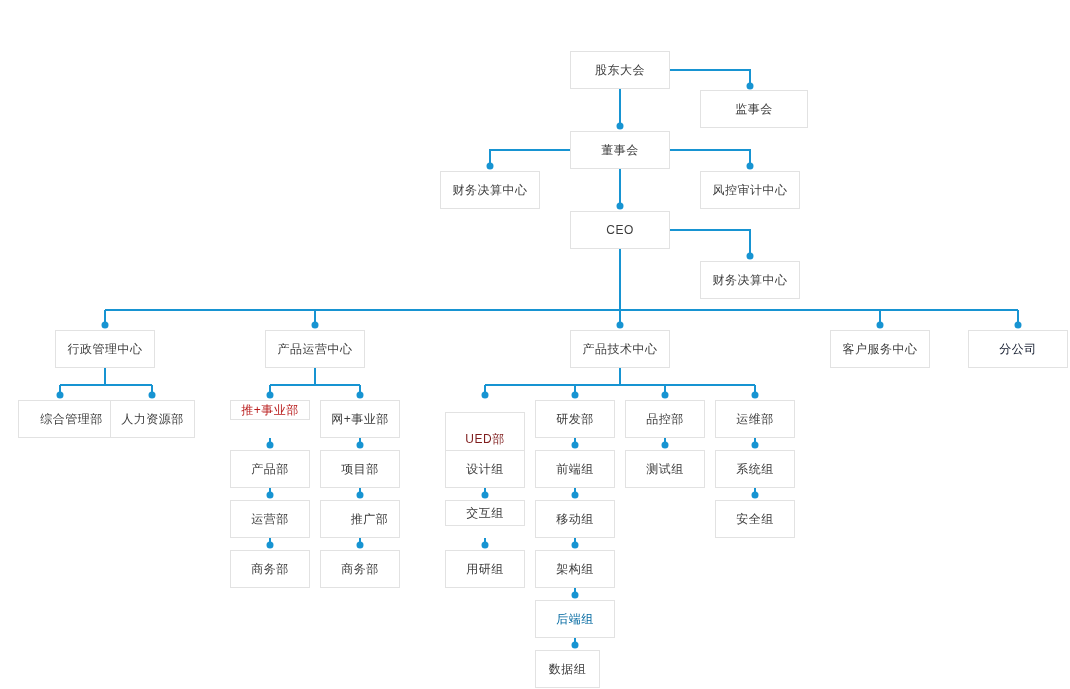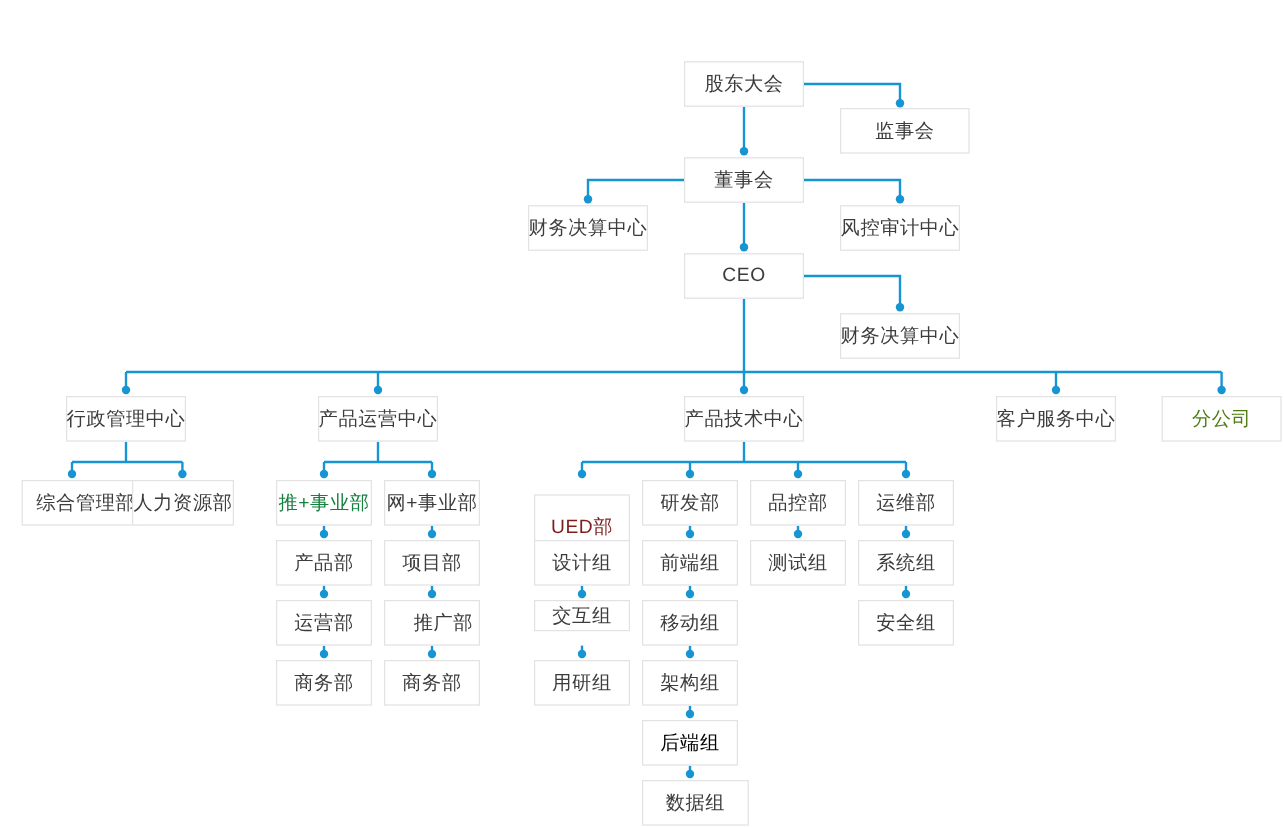--- a/index.html
+++ b/index.html
@@ -23,21 +23,21 @@
     height: 689px;
   }
   .org-node {
     position: absolute;
     box-sizing: border-box;
     background: #ffffff;
     border: 1px solid #e2e2e2;
     display: flex;
     align-items: center;
     justify-content: center;
-    font-size: 16px;
+    font-size: 12px;
     letter-spacing: 0.5px;
     color: #3c3c3c;
     white-space: nowrap;
     text-align: right;
   }
 </style>
 </head>
 <body>
 
 <div class="canvas">
@@ -128,40 +128,40 @@
       <div class="org-node" style="left: 700px; top: 90px; width: 108px; height: 38px; background: rgb(255, 255, 255); border-color: rgb(226, 226, 226); color: rgb(60, 60, 60);">监事会</div>
       <div class="org-node" style="left: 570px; top: 131px; width: 100px; height: 38px; background: rgb(255, 255, 255); border-color: rgb(226, 226, 226); color: rgb(60, 60, 60);">董事会</div>
       <div class="org-node" style="left: 440px; top: 171px; width: 100px; height: 38px; background: rgb(255, 255, 255); border-color: rgb(226, 226, 226); color: rgb(60, 60, 60);">财务决算中心</div>
       <div class="org-node" style="left: 700px; top: 171px; width: 100px; height: 38px; background: rgb(255, 255, 255); border-color: rgb(226, 226, 226); color: rgb(60, 60, 60);">风控审计中心</div>
       <div class="org-node" style="left: 570px; top: 211px; width: 100px; height: 38px; background: rgb(255, 255, 255); border-color: rgb(226, 226, 226); color: rgb(60, 60, 60);">CEO</div>
       <div class="org-node" style="left: 700px; top: 261px; width: 100px; height: 38px; background: rgb(255, 255, 255); border-color: rgb(226, 226, 226); color: rgb(60, 60, 60);">财务决算中心</div>
       <div class="org-node" style="left: 55px; top: 330px; width: 100px; height: 38px; background: rgb(255, 255, 255); border-color: rgb(226, 226, 226); color: rgb(60, 60, 60);">行政管理中心</div>
       <div class="org-node" style="left: 265px; top: 330px; width: 100px; height: 38px; background: rgb(255, 255, 255); border-color: rgb(226, 226, 226); color: rgb(60, 60, 60);">产品运营中心</div>
       <div class="org-node" style="left: 570px; top: 330px; width: 100px; height: 38px; background: rgb(255, 255, 255); border-color: rgb(226, 226, 226); color: rgb(60, 60, 60);">产品技术中心</div>
       <div class="org-node" style="left: 830px; top: 330px; width: 100px; height: 38px; background: rgb(255, 255, 255); border-color: rgb(226, 226, 226); color: rgb(60, 60, 60);">客户服务中心</div>
-      <div class="org-node" style="left: 968px; top: 330px; width: 100px; height: 38px; background: rgb(255, 255, 255); border-color: rgb(226, 226, 226); color: #4d7c0f; font-family: Liberation Serif, serif;">分公司</div>
+      <div class="org-node" style="left: 968px; top: 330px; width: 100px; height: 38px; background: rgb(255, 255, 255); border-color: rgb(226, 226, 226); color: #0f172a; font-family: Liberation Serif, serif;">分公司</div>
       <div class="org-node" style="left: 18px; top: 400px; width: 107px; height: 38px; background: rgb(255, 255, 255); border-color: rgb(226, 226, 226); color: rgb(60, 60, 60);">综合管理部</div>
       <div class="org-node" style="left: 110px; top: 400px; width: 85px; height: 38px; background: rgb(255, 255, 255); border-color: rgb(226, 226, 226); color: rgb(60, 60, 60);">人力资源部</div>
-      <div class="org-node" style="left: 230px; top: 400px; width: 80px; height: 38px; background: rgb(255, 255, 255); border-color: rgb(226, 226, 226); color: #15803d;">推+事业部</div>
+      <div class="org-node" style="left: 230px; top: 400px; width: 80px; height: 20px; background: rgb(255, 255, 255); border-color: rgb(226, 226, 226); color: #b91c1c;">推+事业部</div>
       <div class="org-node" style="left: 320px; top: 400px; width: 80px; height: 38px; background: rgb(255, 255, 255); border-color: rgb(226, 226, 226); color: rgb(60, 60, 60);">网+事业部</div>
       <div class="org-node" style="left: 230px; top: 450px; width: 80px; height: 38px; background: rgb(255, 255, 255); border-color: rgb(226, 226, 226); color: rgb(60, 60, 60);">产品部</div>
       <div class="org-node" style="left: 320px; top: 450px; width: 80px; height: 38px; background: rgb(255, 255, 255); border-color: rgb(226, 226, 226); color: rgb(60, 60, 60);">项目部</div>
       <div class="org-node" style="left: 230px; top: 500px; width: 80px; height: 38px; background: rgb(255, 255, 255); border-color: rgb(226, 226, 226); color: rgb(60, 60, 60);">运营部</div>
       <div class="org-node" style="left: 320px; top: 500px; width: 80px; height: 38px; background: rgb(255, 255, 255); border-color: rgb(226, 226, 226); color: rgb(60, 60, 60); padding-left: 19px;">推广部</div>
       <div class="org-node" style="left: 230px; top: 550px; width: 80px; height: 38px; background: rgb(255, 255, 255); border-color: rgb(226, 226, 226); color: rgb(60, 60, 60);">商务部</div>
       <div class="org-node" style="left: 320px; top: 550px; width: 80px; height: 38px; background: rgb(255, 255, 255); border-color: rgb(226, 226, 226); color: rgb(60, 60, 60);">商务部</div>
       <div class="org-node" style="left: 445px; top: 400px; width: 80px; height: 54px; background: rgb(255, 255, 255); border-color: rgb(226, 226, 226); color: #7f1d1d; margin-top: 12px;">UED部</div>
       <div class="org-node" style="left: 535px; top: 400px; width: 80px; height: 38px; background: rgb(255, 255, 255); border-color: rgb(226, 226, 226); color: rgb(60, 60, 60);">研发部</div>
       <div class="org-node" style="left: 625px; top: 400px; width: 80px; height: 38px; background: rgb(255, 255, 255); border-color: rgb(226, 226, 226); color: rgb(60, 60, 60);">品控部</div>
       <div class="org-node" style="left: 715px; top: 400px; width: 80px; height: 38px; background: rgb(255, 255, 255); border-color: rgb(226, 226, 226); color: rgb(60, 60, 60);">运维部</div>
       <div class="org-node" style="left: 445px; top: 450px; width: 80px; height: 38px; background: rgb(255, 255, 255); border-color: rgb(226, 226, 226); color: rgb(60, 60, 60);">设计组</div>
       <div class="org-node" style="left: 535px; top: 450px; width: 80px; height: 38px; background: rgb(255, 255, 255); border-color: rgb(226, 226, 226); color: rgb(60, 60, 60);">前端组</div>
       <div class="org-node" style="left: 625px; top: 450px; width: 80px; height: 38px; background: rgb(255, 255, 255); border-color: rgb(226, 226, 226); color: rgb(60, 60, 60);">测试组</div>
       <div class="org-node" style="left: 715px; top: 450px; width: 80px; height: 38px; background: rgb(255, 255, 255); border-color: rgb(226, 226, 226); color: rgb(60, 60, 60);">系统组</div>
       <div class="org-node" style="left: 445px; top: 500px; width: 80px; height: 26px; background: rgb(255, 255, 255); border-color: rgb(226, 226, 226); color: rgb(60, 60, 60);">交互组</div>
       <div class="org-node" style="left: 535px; top: 500px; width: 80px; height: 38px; background: rgb(255, 255, 255); border-color: rgb(226, 226, 226); color: rgb(60, 60, 60);">移动组</div>
       <div class="org-node" style="left: 715px; top: 500px; width: 80px; height: 38px; background: rgb(255, 255, 255); border-color: rgb(226, 226, 226); color: rgb(60, 60, 60);">安全组</div>
       <div class="org-node" style="left: 445px; top: 550px; width: 80px; height: 38px; background: rgb(255, 255, 255); border-color: rgb(226, 226, 226); color: rgb(60, 60, 60);">用研组</div>
       <div class="org-node" style="left: 535px; top: 550px; width: 80px; height: 38px; background: rgb(255, 255, 255); border-color: rgb(226, 226, 226); color: rgb(60, 60, 60);">架构组</div>
-      <div class="org-node" style="left: 535px; top: 600px; width: 80px; height: 38px; background: rgb(255, 255, 255); border-color: rgb(226, 226, 226); color: #000000;">后端组</div>
-      <div class="org-node" style="left: 535px; top: 650px; width: 89px; height: 38px; background: rgb(255, 255, 255); border-color: rgb(226, 226, 226); color: rgb(60, 60, 60);">数据组</div>
+      <div class="org-node" style="left: 535px; top: 600px; width: 80px; height: 38px; background: rgb(255, 255, 255); border-color: rgb(226, 226, 226); color: #0369a1;">后端组</div>
+      <div class="org-node" style="left: 535px; top: 650px; width: 65px; height: 38px; background: rgb(255, 255, 255); border-color: rgb(226, 226, 226); color: rgb(60, 60, 60);">数据组</div>
     </div>
 </div>
 
 </body></html>

